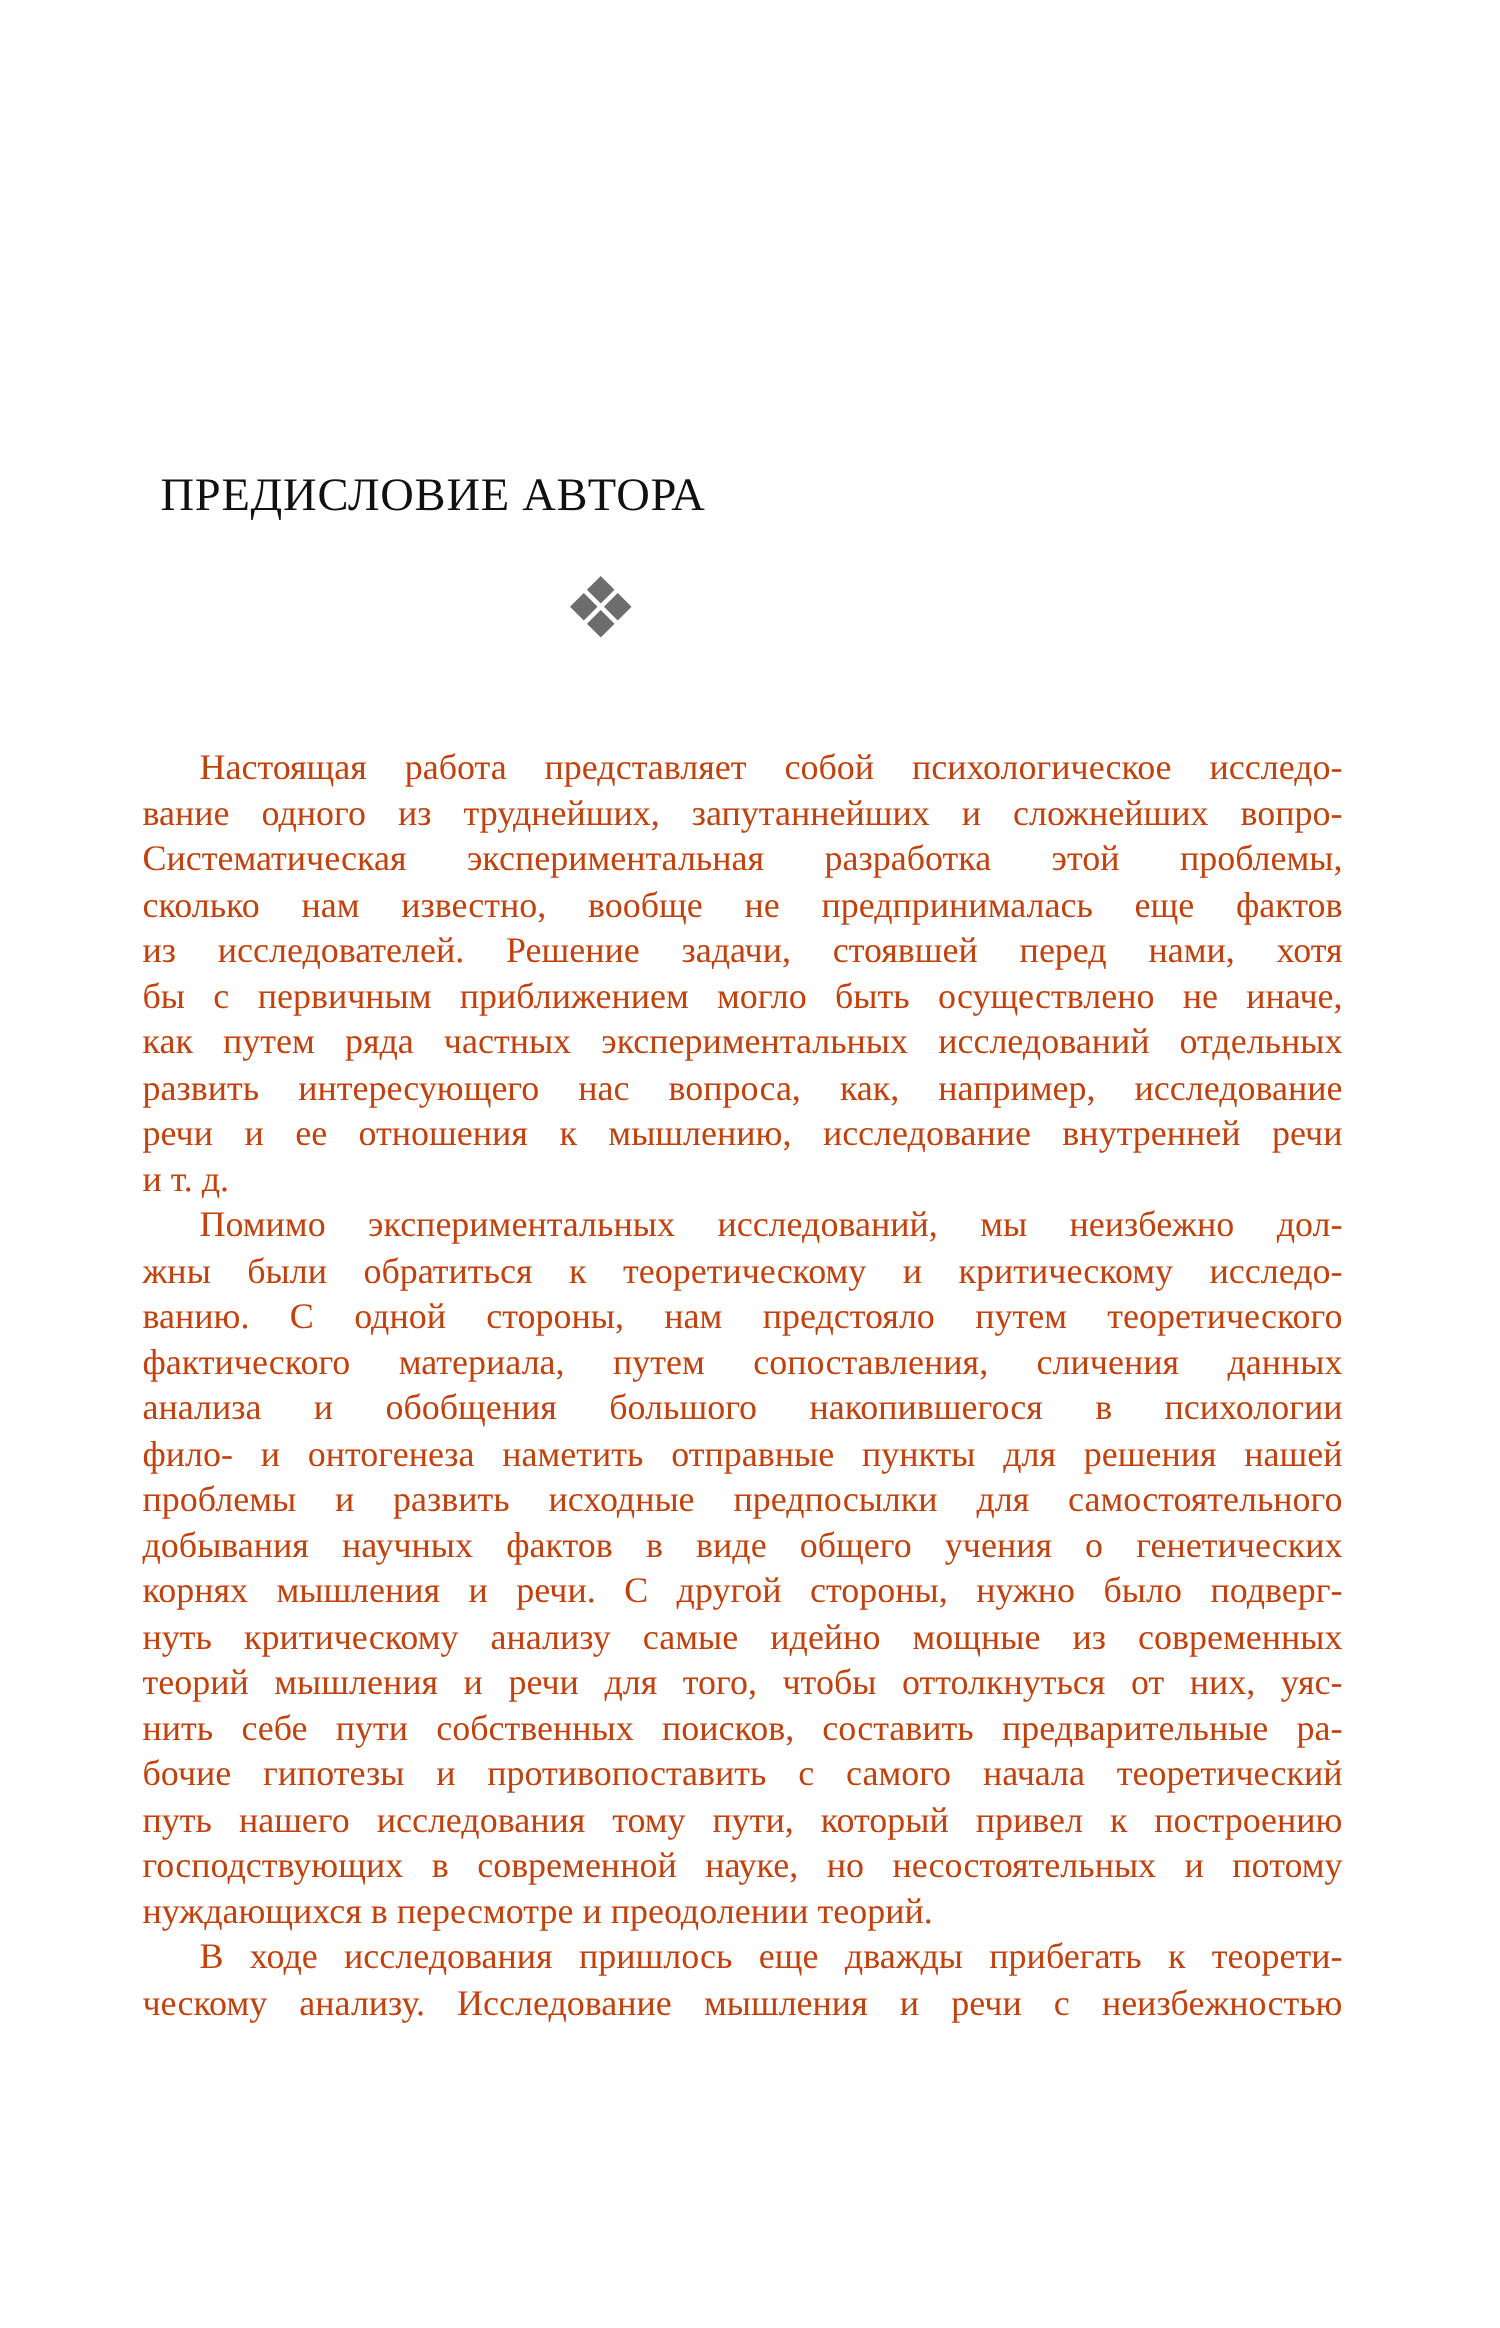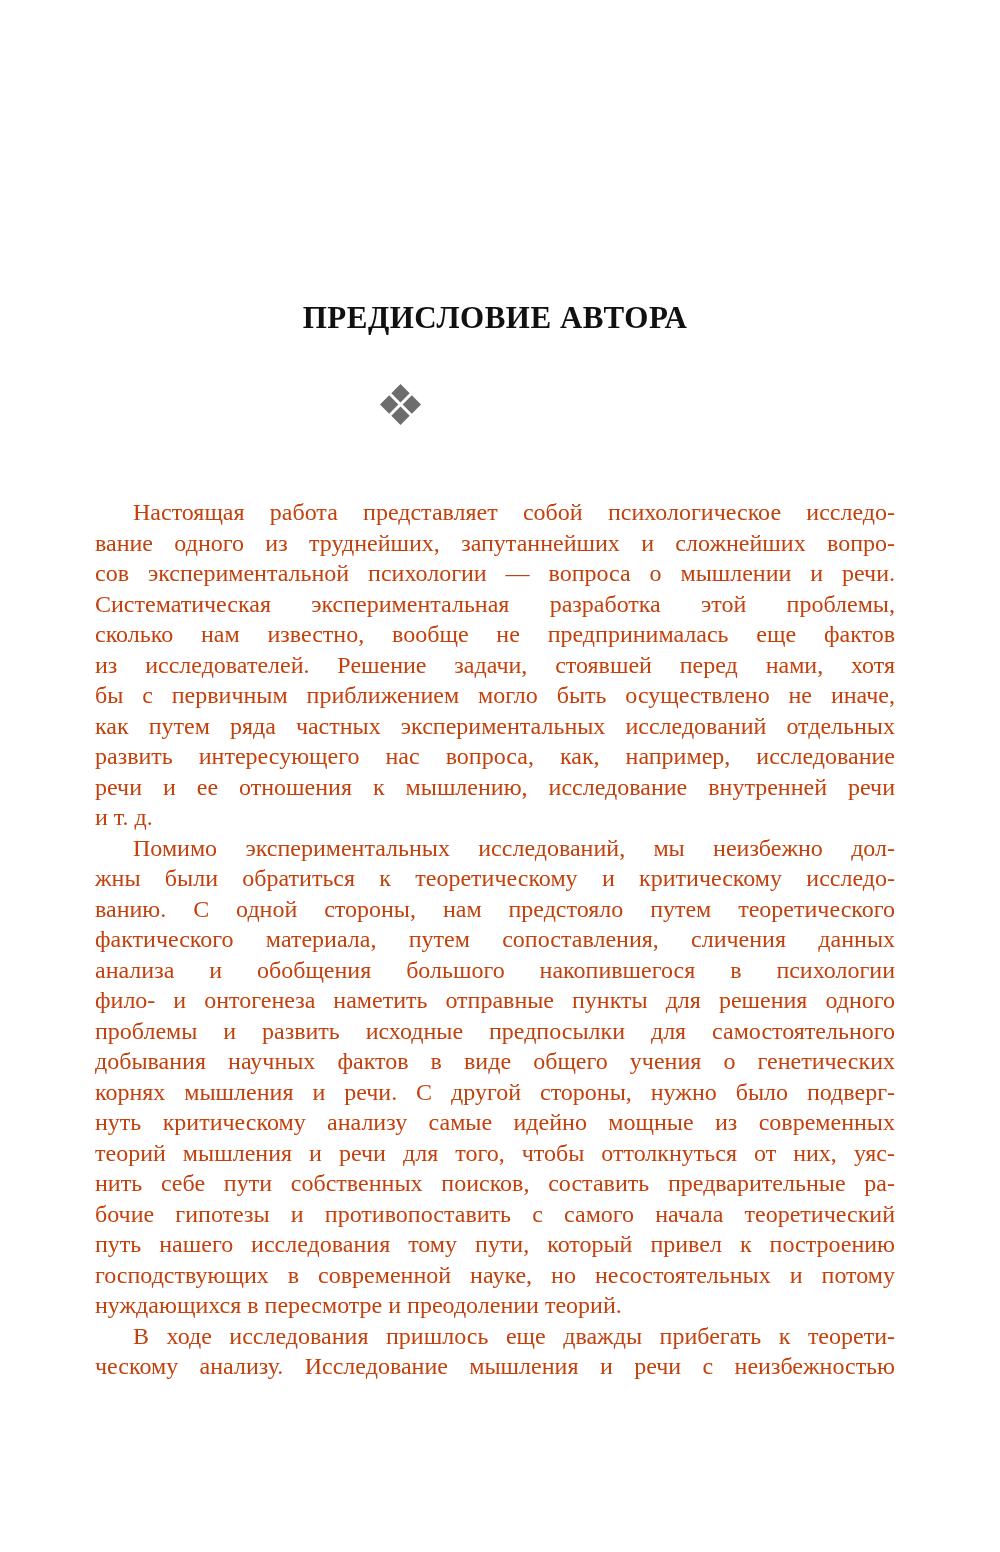--- a/index.html
+++ b/index.html
@@ -15,26 +15,26 @@
     overflow: hidden;
     font-family: "Liberation Serif", "DejaVu Serif", serif;
   }
   .text-block {
     position: absolute;
     left: 95px;
     width: 800px;
   }
   .heading {
     top: 300px;
-    text-align: center;
+    text-align: left;
     font-size: 31px;
-    font-weight: bold;
+    font-weight: normal;
     letter-spacing: 0.5px;
     color: #111111;
-    margin: 0;
+    margin: 12px;
   }
   .ornament {
     position: absolute;
     left: 0;
     top: 379px;
     width: 800px;
     height: 50px;
     display: flex;
     align-items: center;
     justify-content: center;
@@ -86,35 +86,34 @@
       <span class="d"></span>
       <span class="d"></span>
       <span class="d"></span>
       <span class="d"></span>
     </div>
   </div>
 
   <div class="text-block body-text">
       <div class="line indent">Настоящая работа представляет собой психологическое исследо-</div>
       <div class="line">вание одного из труднейших, запутаннейших и сложнейших вопро-</div>
-      <div class="line">сов экспериментальной психологии — вопроса о мышлении и речи.</div>
       <div class="line">Систематическая экспериментальная разработка этой проблемы,</div>
       <div class="line">сколько нам известно, вообще не предпринималась еще фактов</div>
       <div class="line">из исследователей. Решение задачи, стоявшей перед нами, хотя</div>
       <div class="line">бы с первичным приближением могло быть осуществлено не иначе,</div>
       <div class="line">как путем ряда частных экспериментальных исследований отдельных</div>
       <div class="line">развить интересующего нас вопроса, как, например, исследование</div>
       <div class="line">речи и ее отношения к мышлению, исследование внутренней речи</div>
       <div class="line last">и т. д.</div>
       <div class="line indent">Помимо экспериментальных исследований, мы неизбежно дол-</div>
       <div class="line">жны были обратиться к теоретическому и критическому исследо-</div>
       <div class="line">ванию. С одной стороны, нам предстояло путем теоретического</div>
       <div class="line">фактического материала, путем сопоставления, сличения данных</div>
       <div class="line">анализа и обобщения большого накопившегося в психологии</div>
-      <div class="line">фило- и онтогенеза наметить отправные пункты для решения одного</div>
+      <div class="line">фило- и онтогенеза наметить отправные пункты для решения нашей</div>
       <div class="line">проблемы и развить исходные предпосылки для самостоятельного</div>
       <div class="line">добывания научных фактов в виде общего учения о генетических</div>
       <div class="line">корнях мышления и речи. С другой стороны, нужно было подверг-</div>
       <div class="line">нуть критическому анализу самые идейно мощные из современных</div>
       <div class="line">теорий мышления и речи для того, чтобы оттолкнуться от них, уяс-</div>
       <div class="line">нить себе пути собственных поисков, составить предварительные ра-</div>
       <div class="line">бочие гипотезы и противопоставить с самого начала теоретический</div>
       <div class="line">путь нашего исследования тому пути, который привел к построению</div>
       <div class="line">господствующих в современной науке, но несостоятельных и потому</div>
       <div class="line last">нуждающихся в пересмотре и преодолении теорий.</div>

